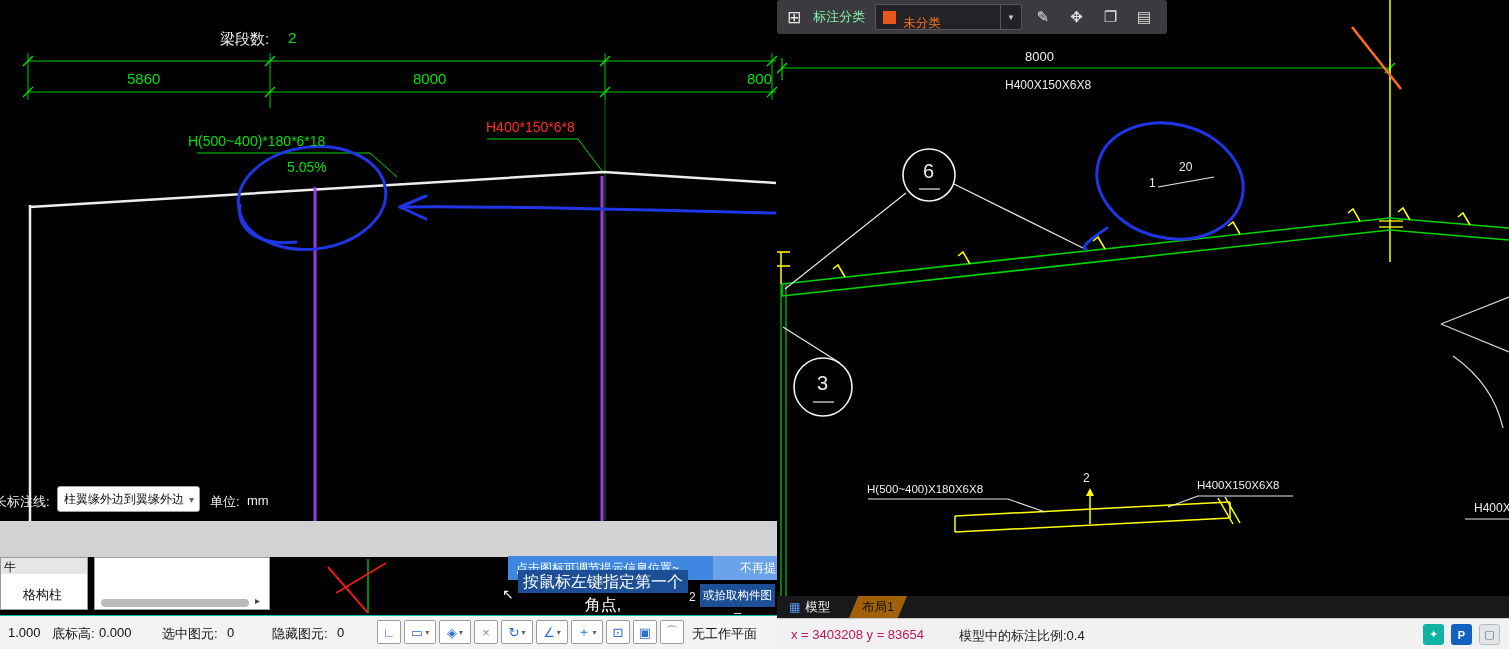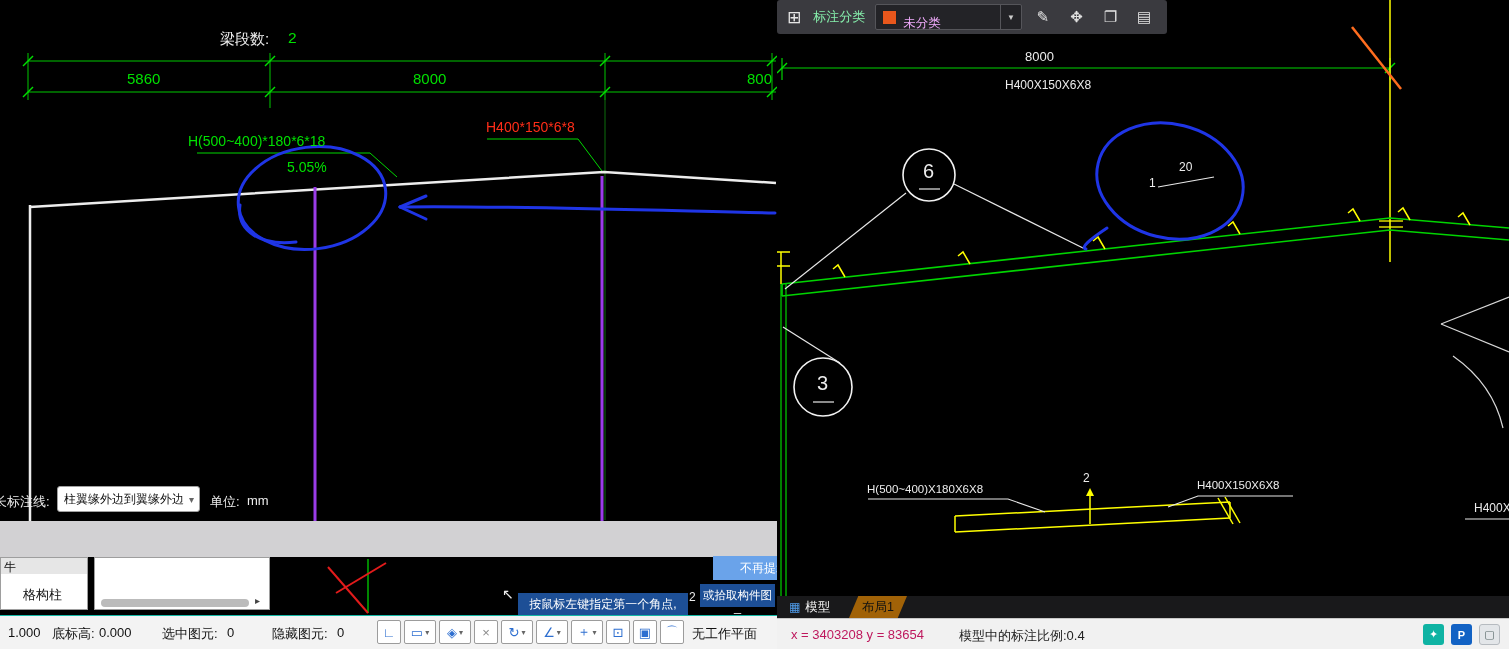--- a/index.html
+++ b/index.html
@@ -33,21 +33,21 @@
   #dimline-select .caret{font-size:10px;color:#666;padding:0 5px;}
 
   
   #right-panel{left:777px;top:0;width:732px;height:649px;}
   #right-cad{left:0;top:0;width:732px;height:596px;background:#000;overflow:hidden;}
   #float-toolbar{left:185px;top:544px;width:390px;height:34px;background:#3a3a3f;border-radius:3px;display:flex;align-items:center;padding:0 10px;box-sizing:border-box;box-shadow:0 1px 3px rgba(0,0,0,.6);}
   #float-toolbar .glyph{color:#e5e5e5;font-size:17px;}
   #float-toolbar .lbl{color:#86efac;font-size:13px;margin-left:12px;white-space:nowrap;}
   #cat-select{margin-left:10px;width:146px;height:24px;background:#232327;border:1px solid #55555a;border-radius:2px;display:flex;align-items:center;}
   #cat-select .swatch{width:13px;height:13px;background:#e8571c;border:1px solid #222;margin:0 6px;}
-  #cat-select .val{color:#f0abfc;font-size:12.5px;flex:1;white-space:nowrap;margin-top:12px;}
+  #cat-select .val{color:#f97316;font-size:12.5px;flex:1;white-space:nowrap;margin-top:12px;}
   #cat-select .caretbox{width:20px;height:100%;border-left:1px solid #55555a;display:flex;align-items:center;justify-content:center;color:#ccc;font-size:8px;}
   .ftbtn{width:26px;height:24px;margin-left:8px;display:flex;align-items:center;justify-content:center;color:#e2e2e2;font-size:15px;border-radius:2px;}
   #tabstrip{left:0;top:596px;width:732px;height:22px;background:#19191b;}
   #tab-model{left:12px;top:0;height:22px;display:flex;align-items:center;gap:5px;}
   #tab-model .ticon{color:#4f9be8;font-size:12px;}
   #tab-model .tlbl{color:#f0f0f0;font-size:12.5px;}
   #tab-layout{left:72px;top:0;width:58px;height:22px;background:#a16207;clip-path:polygon(16% 0,100% 0,84% 100%,0 100%);color:#111;font-size:12.5px;text-align:center;line-height:22px;}
   #right-status{left:0;top:618px;width:732px;height:31px;background:#f1f1f1;border-top:1px solid #c8c8c8;box-sizing:border-box;}
   .rs-icon{width:21px;height:21px;top:5px;border-radius:3px;display:flex;align-items:center;justify-content:center;font-size:11px;}
 </style>
@@ -133,25 +133,28 @@
         <div class="abs" style="left:6px;top:41px;width:148px;height:8px;background:#bbb;border-radius:4px"></div>
         <span class="abs nw" style="left:160px;top:37px;font-size:10px;color:#444">▸</span>
       </div>
 
       <svg class="abs" style="left:270px;top:0" width="238" height="58">
         <line x1="98" y1="2" x2="98" y2="56" stroke="#00b400" stroke-width="1.5"></line>
         <line x1="58" y1="10" x2="98" y2="56" stroke="#e21b1b" stroke-width="2"></line>
         <line x1="66" y1="36" x2="116" y2="6" stroke="#e21b1b" stroke-width="2"></line>
       </svg>
 
+      <div class="abs tip-blue" style="left:508px;top:-1px;width:205px;height:24px;padding-left:8px">
+        <span>点击图标可调节提示信息位置~</span>
+      </div>
       <div class="abs tip-blue" style="left:713px;top:-1px;width:62px;height:24px;background:#6aa3ea;text-align:center">
         <span>不再提示</span>
       </div>
       <span class="abs nw wht" style="left:502px;top:29px;font-size:14px">↖</span>
-      <div class="abs tip-darkblue" style="left:518px;top:36px;width:170px;height:23px;font-size:12px">
+      <div class="abs tip-darkblue" style="left:518px;top:13px;width:170px;height:23px;font-size:16px">
         <span>按鼠标左键指定第一个角点,</span>
       </div>
       <span class="abs nw wht" style="left:689px;top:33px;font-size:12px">2</span>
       <div class="abs tip-darkblue" style="left:700px;top:27px;width:75px;height:23px;font-size:11.5px">
         <span>或拾取构件图元</span>
       </div>
     </div>
 
     <div id="left-status" class="abs">
       <span class="abs nw sbtext" style="left:8px">1.000</span>

